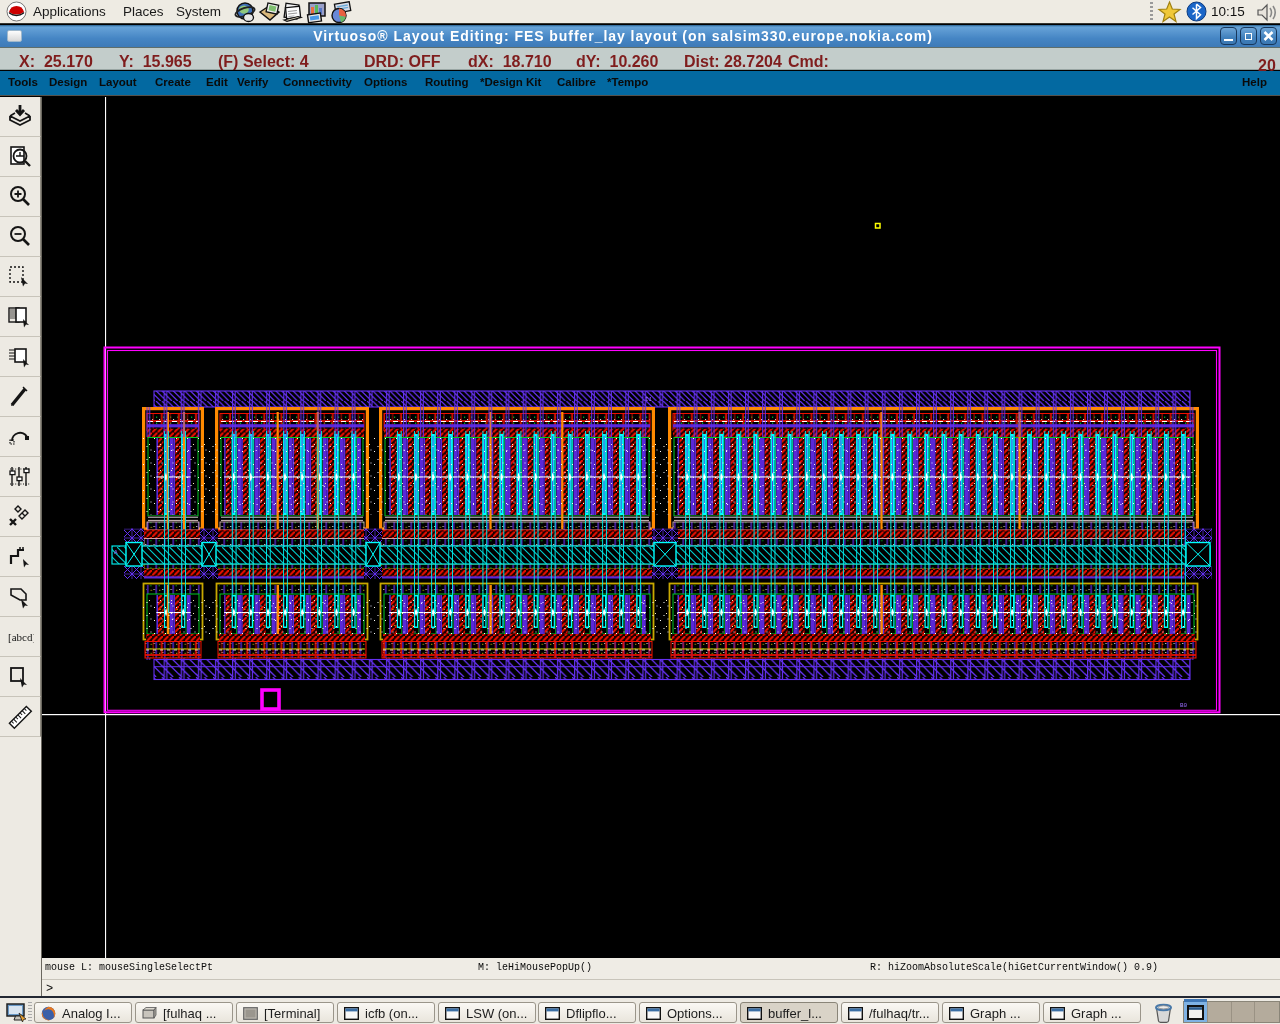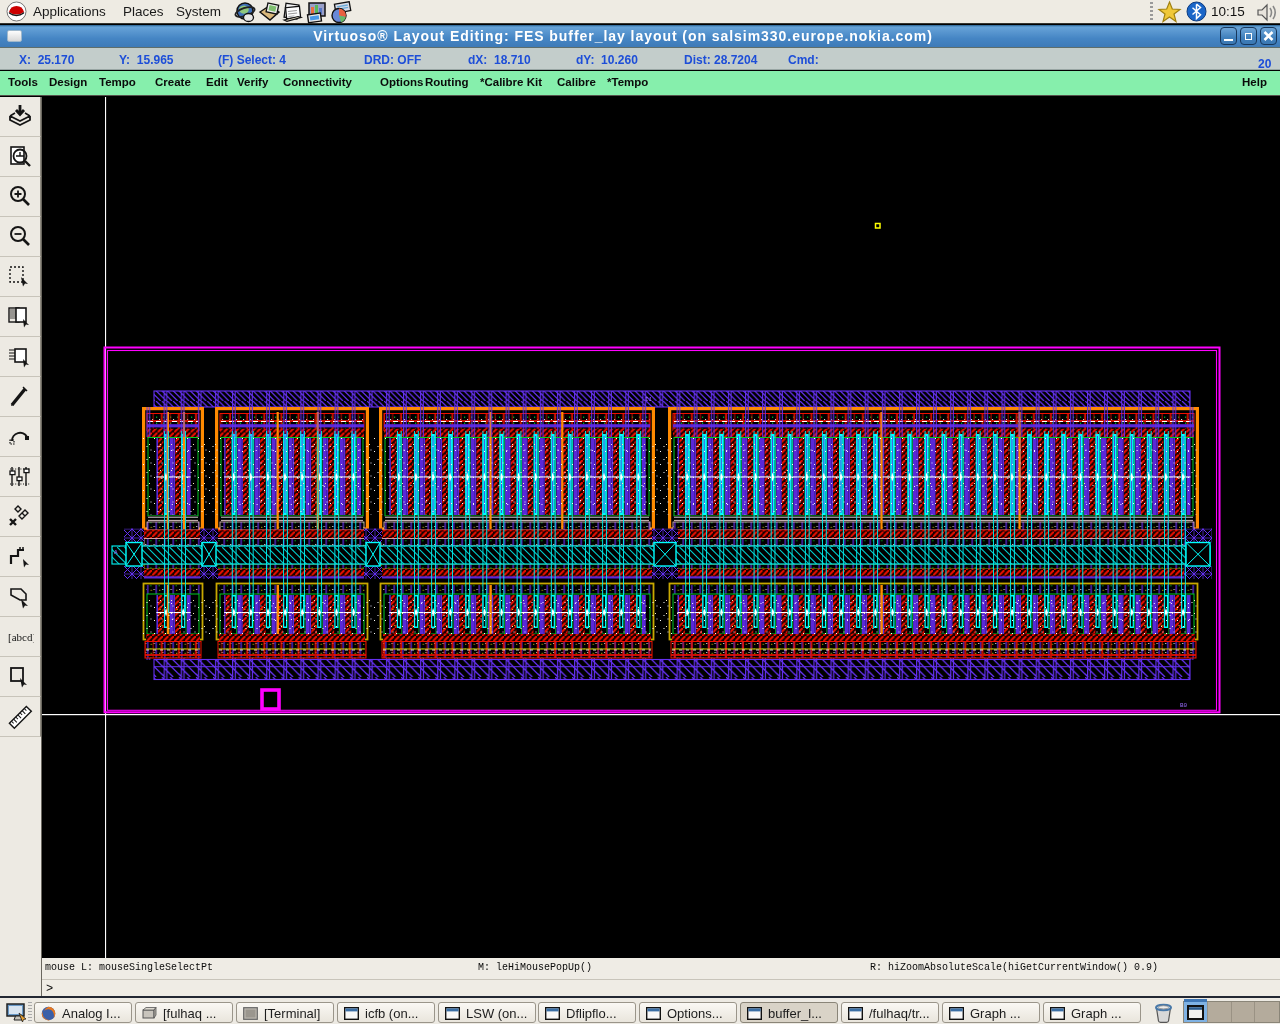--- a/index.html
+++ b/index.html
@@ -1,22 +1,22 @@
 <!DOCTYPE html>
 <html><head><meta charset="utf-8"><style>
 *{margin:0;padding:0;box-sizing:border-box}
 html,body{width:1280px;height:1024px;overflow:hidden;background:#000;font-family:"Liberation Sans",sans-serif;position:relative}
 .abs{position:absolute}
 #panel{position:absolute;left:0;top:0;width:1280px;height:24px;background:#EEEBE3;border-bottom:1px solid #34342F}
 #panel .m{position:absolute;top:4px;font-size:13.5px;color:#1A1A1A}
 #title{position:absolute;left:0;top:25px;width:1280px;height:30px;background:linear-gradient(#27608F 0px,#67A3D8 2px,#4585C4 45%,#3A74B0 90%,#305F96 100%)}
 #title .t{position:absolute;left:313px;top:3px;width:620px;text-align:center;font-size:14px;font-weight:bold;color:#fff;letter-spacing:0.95px;white-space:nowrap}
 #coord{position:absolute;left:0;top:47px;width:1280px;height:23px;background:#C3CDCB;border-top:1px solid #5F6E6C;border-bottom:1px solid #98A5A3}
-#coord b{position:absolute;top:5px;font-size:12px;color:#1d4ed8}
-#menu{position:absolute;left:0;top:71px;width:1280px;height:25px;background:#86efac;border-bottom:1px solid #55524C}
+#coord b{position:absolute;top:5px;font-size:16px;color:#7f1d1d}
+#menu{position:absolute;left:0;top:71px;width:1280px;height:25px;background:#0369a1;border-bottom:1px solid #55524C}
 #menu b{position:absolute;top:5px;font-size:11.5px;color:#0A0A0A}
 #tbar{position:absolute;left:0;top:97px;width:42px;height:899px;background:#EDEAE3;border-right:1px solid #6A675F}
 .tbtn{position:absolute;left:0;width:41px;height:40px;border-bottom:1px solid #C8C4BA;border-right:1px solid #8E8A80;display:flex;align-items:center;justify-content:center;background:#EDEAE3}
 #mline{position:absolute;left:42px;top:958px;width:1238px;height:21px;background:#EFECE5;font-family:"Liberation Mono",monospace;font-size:10px;color:#0A0A0A}
 #mline span{position:absolute;top:4px;white-space:pre}
 #pline{position:absolute;left:42px;top:979px;width:1238px;height:17px;background:#EFECE5;border-top:1px solid #C8C4BA;font-family:"Liberation Mono",monospace;font-size:12px;color:#0A0A0A}
 #lfill{position:absolute;left:0;top:737px;width:42px;height:259px;background:#EDEAE3;border-right:1px solid #6A675F}
 #tkbar{position:absolute;left:0;top:996px;width:1280px;height:28px;background:#EDEAE3;border-top:2px solid #232833}
 .task{position:absolute;top:4px;width:98px;height:21px;border:1px solid #9A958A;border-radius:3px;background:linear-gradient(#FAF8F4,#E9E5DC);overflow:hidden;white-space:nowrap}
 .task.active{background:#D9D3C7;border-color:#8A8578}
@@ -109,28 +109,28 @@
   <b style="left:468px">dX:&nbsp; 18.710</b>
   <b style="left:576px">dY:&nbsp; 10.260</b>
   <b style="left:684px">Dist: 28.7204</b>
   <b style="left:788px">Cmd:</b>
   <b style="left:1258px;top:9px">20</b>
 </div>
 
 <div id="menu">
   <b style="left:8px">Tools</b>
     <b style="left:49px">Design</b>
-    <b style="left:99px">Tempo</b>
+    <b style="left:99px">Layout</b>
   <b style="left:155px">Create</b>
     <b style="left:206px">Edit</b>
     <b style="left:237px">Verify</b>
   <b style="left:283px">Connectivity</b>
-    <b style="left:380px">Options</b>
+    <b style="left:364px">Options</b>
     <b style="left:425px">Routing</b>
-  <b style="left:480px">*Calibre Kit</b>
+  <b style="left:480px">*Design Kit</b>
     <b style="left:557px">Calibre</b>
     <b style="left:607px">*Tempo</b>
   <b style="left:1242px">Help</b>
 </div>
 
 <svg width="1238" height="861" style="position:absolute;left:42px;top:97px">
 <defs>
 <pattern id="rh" width="5.5" height="5.5" patternUnits="userSpaceOnUse">
 <rect width="5.5" height="5.5" fill="#180000"></rect>
 <path d="M-1.5,7 L7,-1.5" stroke="#EE1000" stroke-width="2.1"></path>

